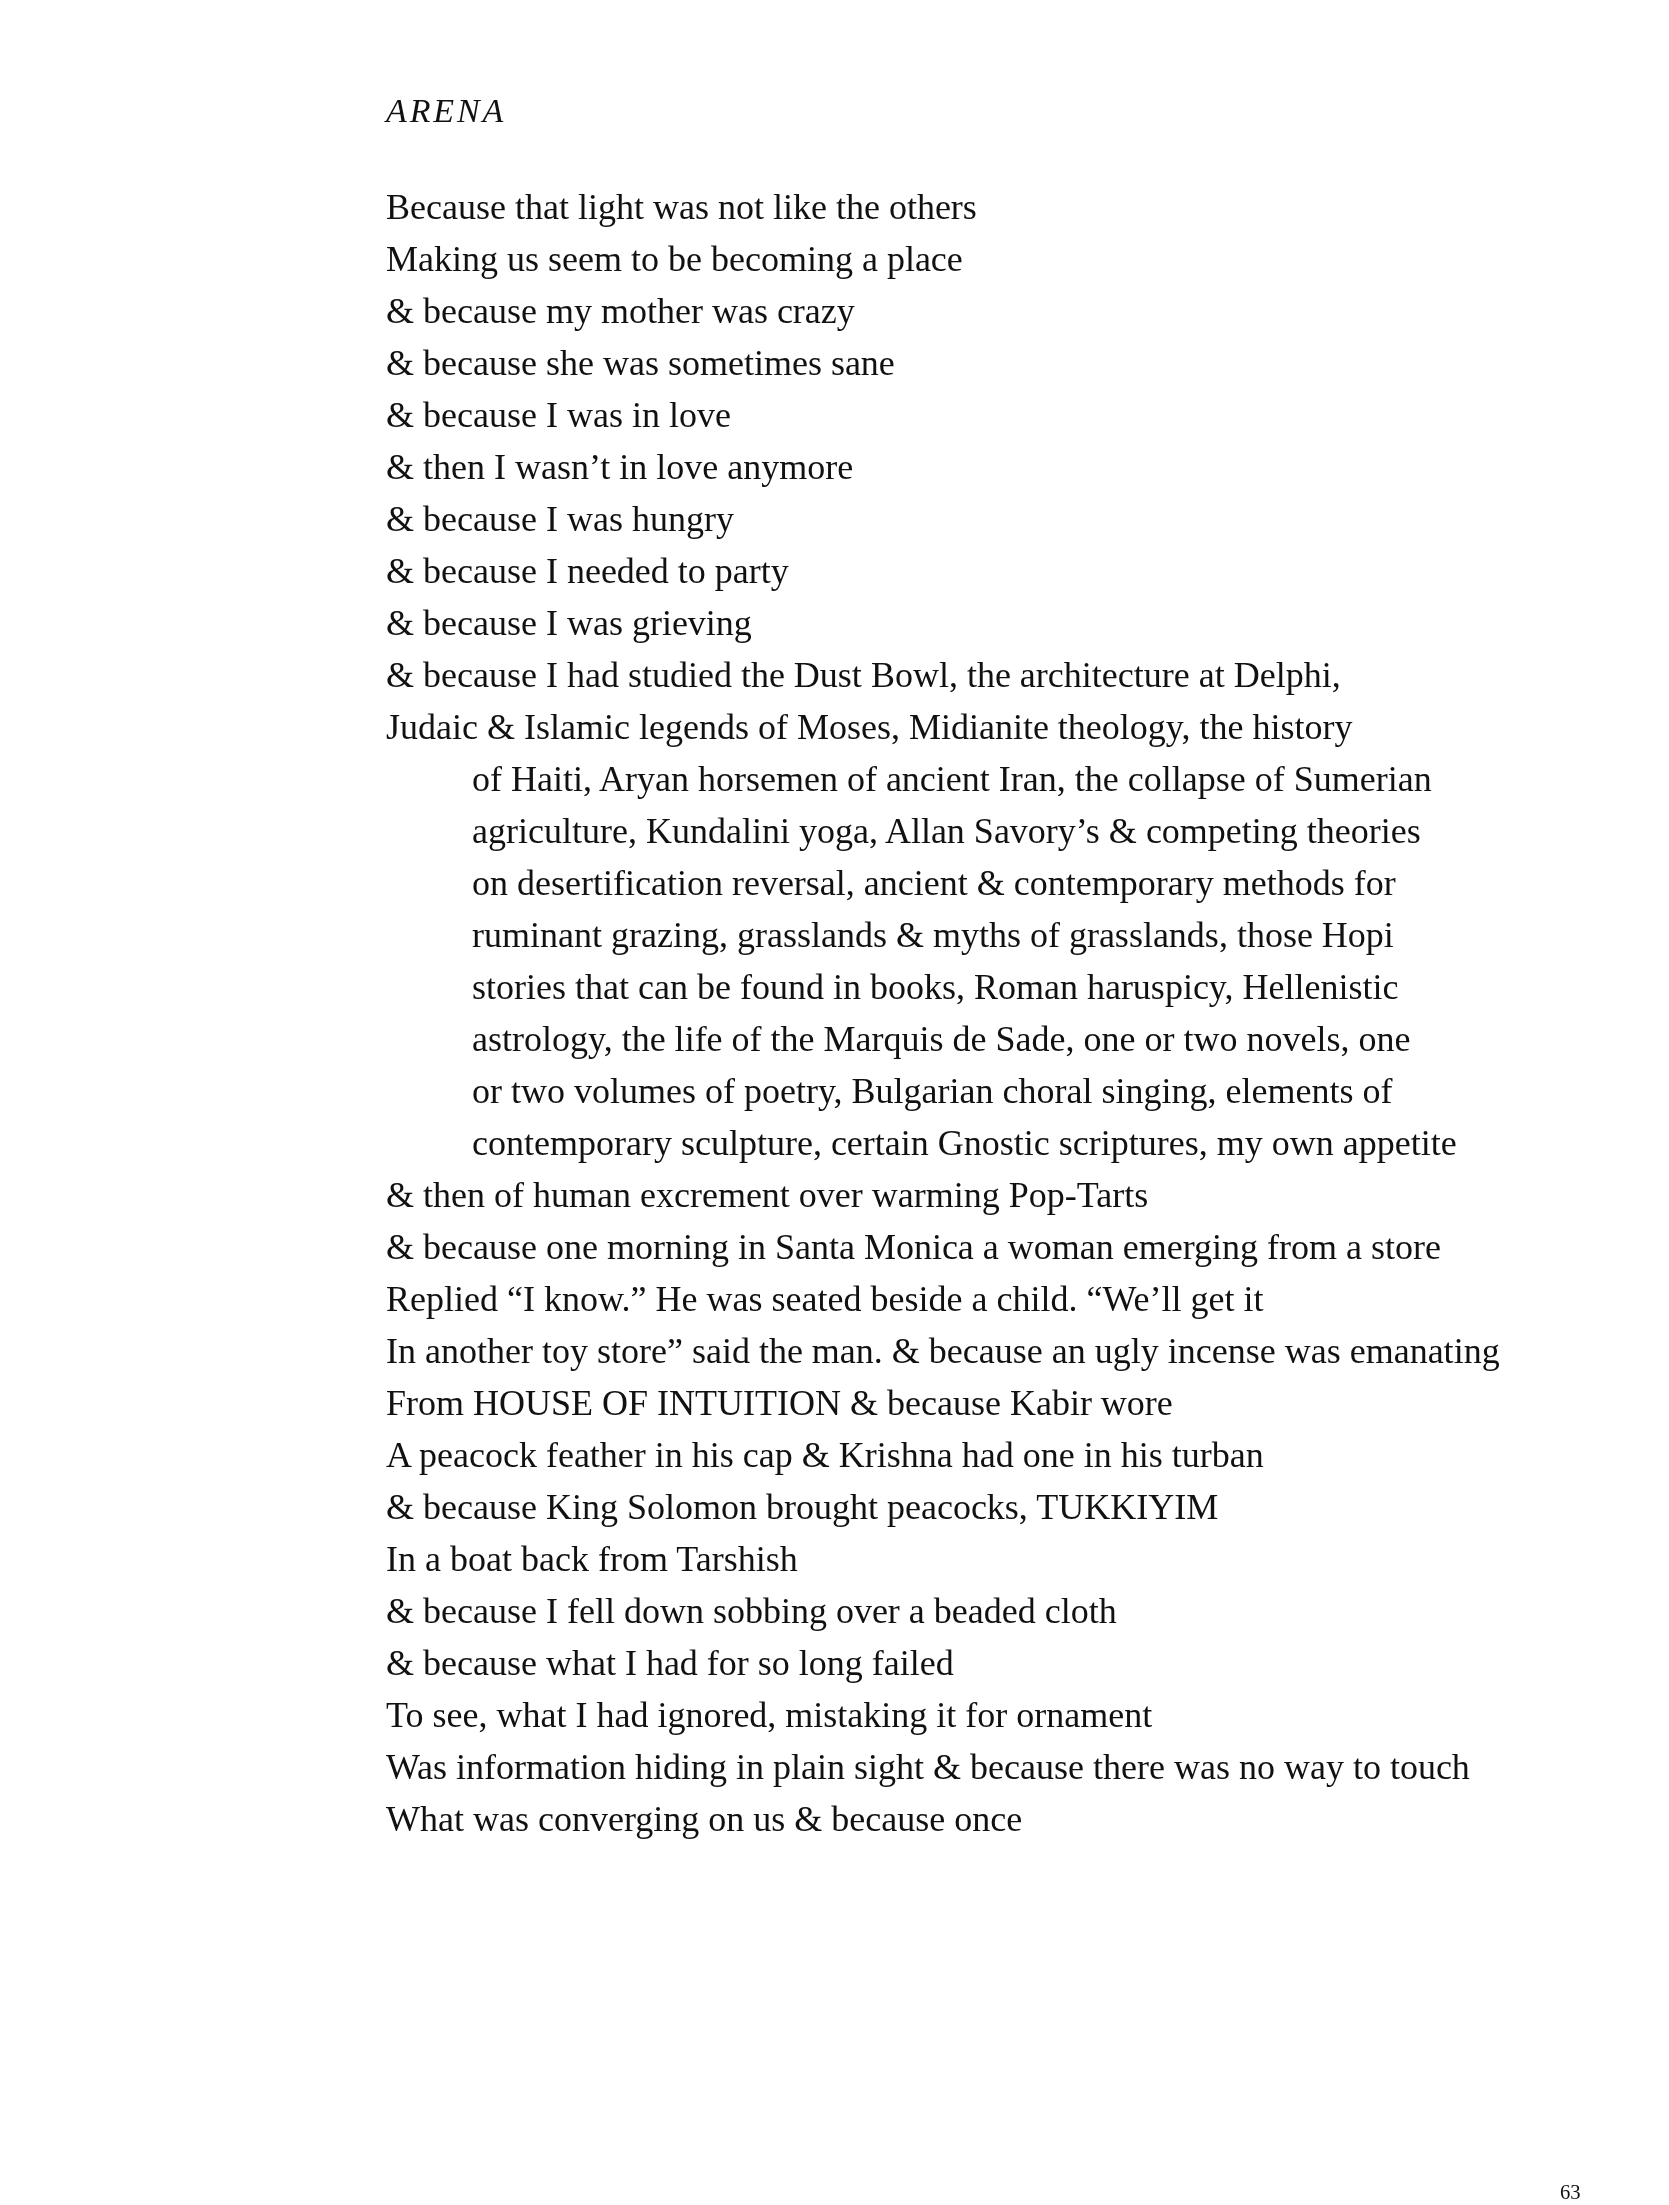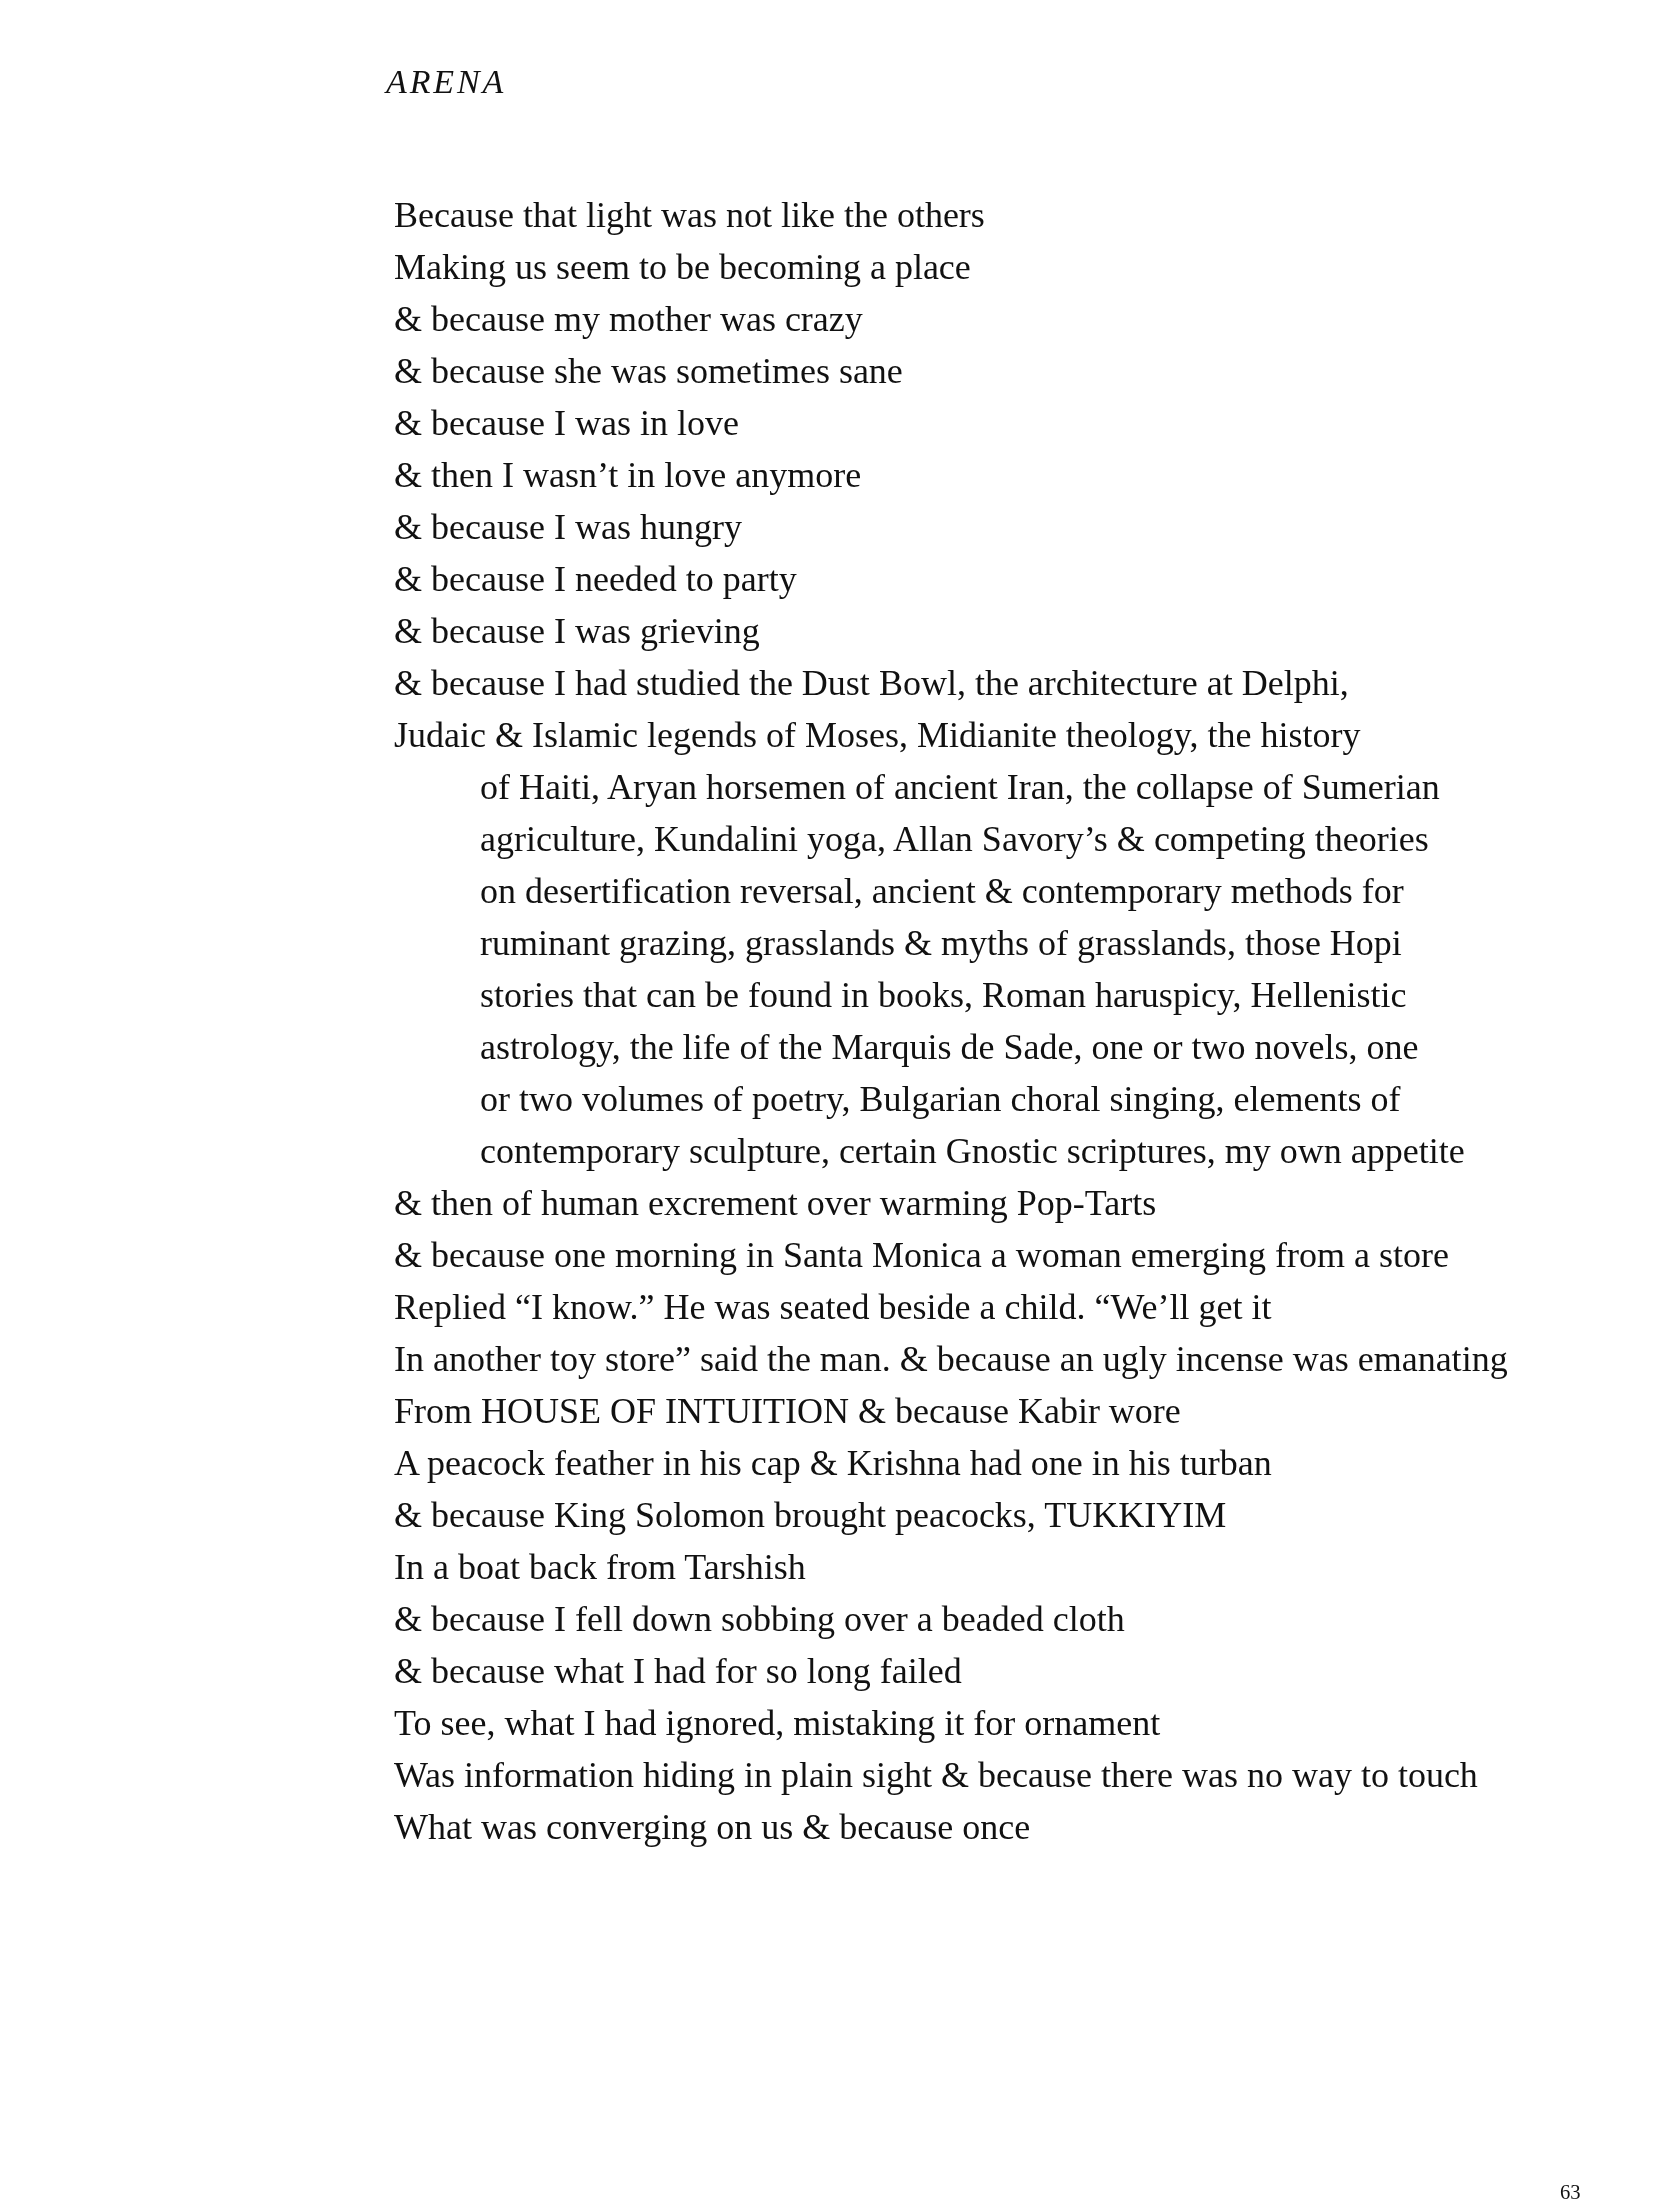--- a/index.html
+++ b/index.html
@@ -16,34 +16,34 @@
     font-family: "Liberation Serif", "DejaVu Serif", serif;
   }
   .page {
     position: absolute;
     left: 0; top: 0;
     width: 1670px; height: 2205px;
   }
   .title {
     position: absolute;
     left: 386px;
-    top: 60px;
+    top: 89px;
     font-size: 34px;
     line-height: 44px;
     font-style: italic;
     letter-spacing: 2.9px;
     margin: 0;
     font-weight: normal;
     white-space: nowrap;
   }
   .poem {
     position: absolute;
     left: 386px;
     top: 181px;
-    margin: 8px;
+    margin: 0;
     padding: 0;
     list-style: none;
   }
   .line {
     display: block;
     font-size: 36px;
     line-height: 52px;
     height: 52px;
     white-space: nowrap;
   }

